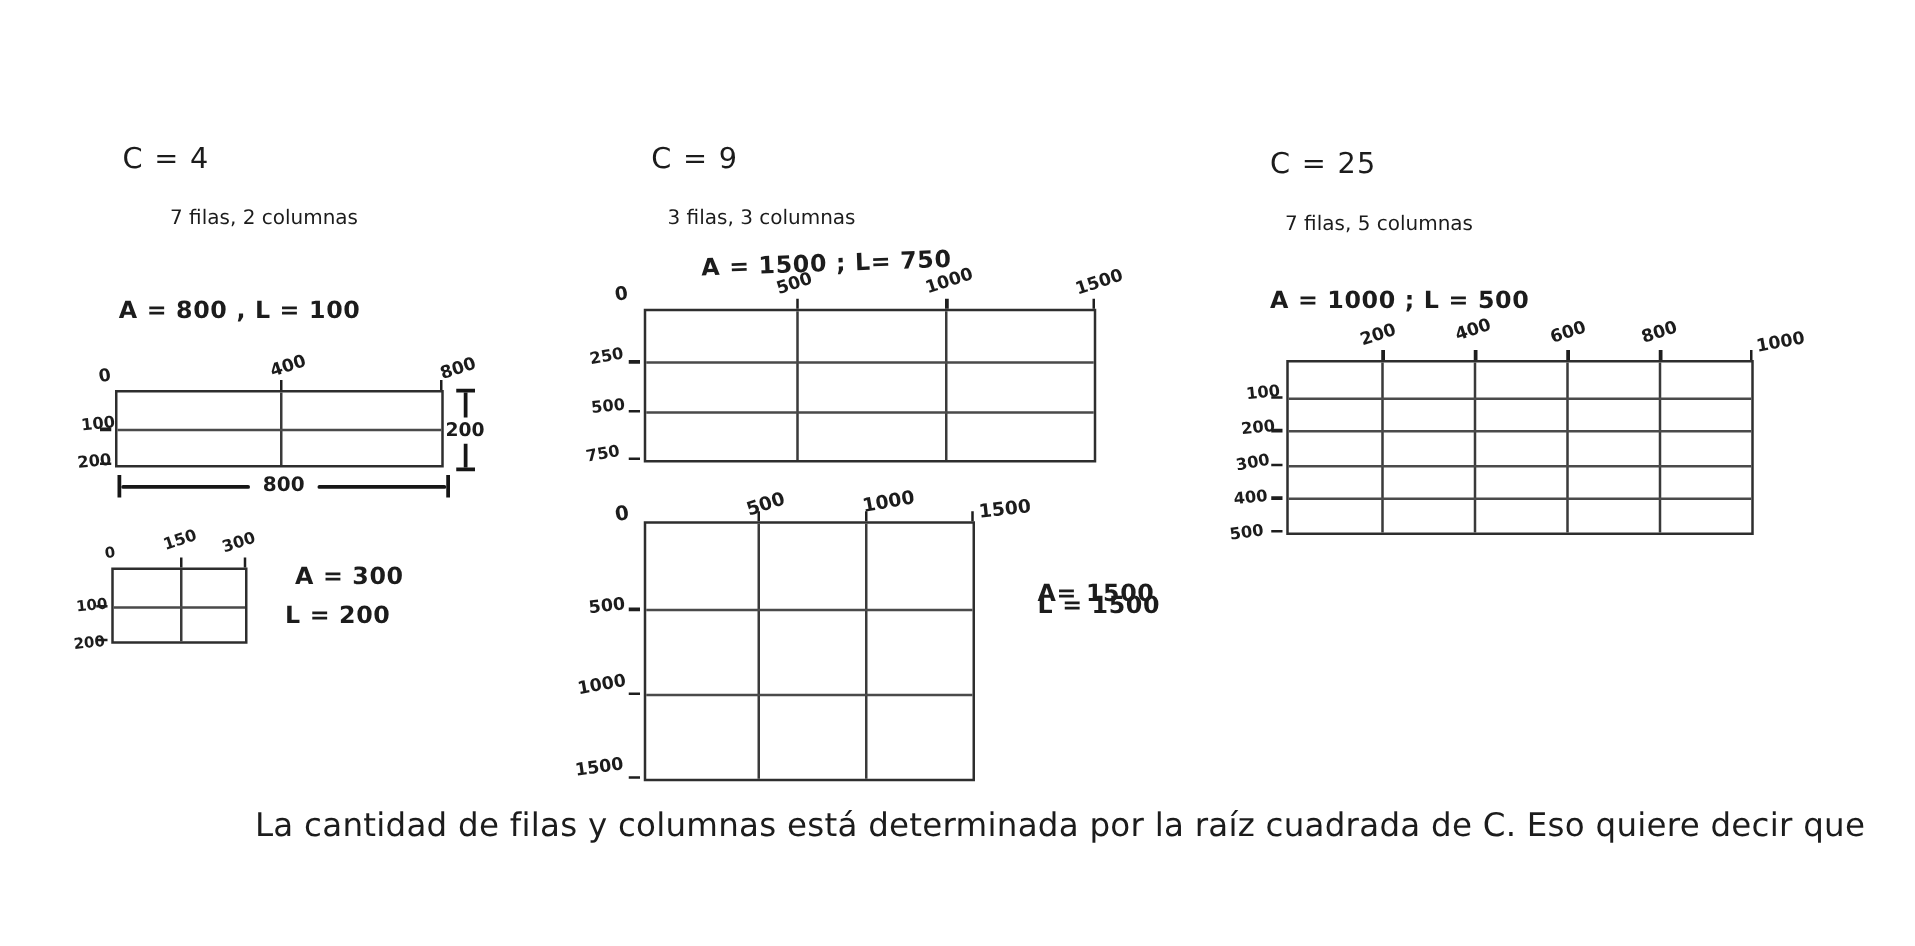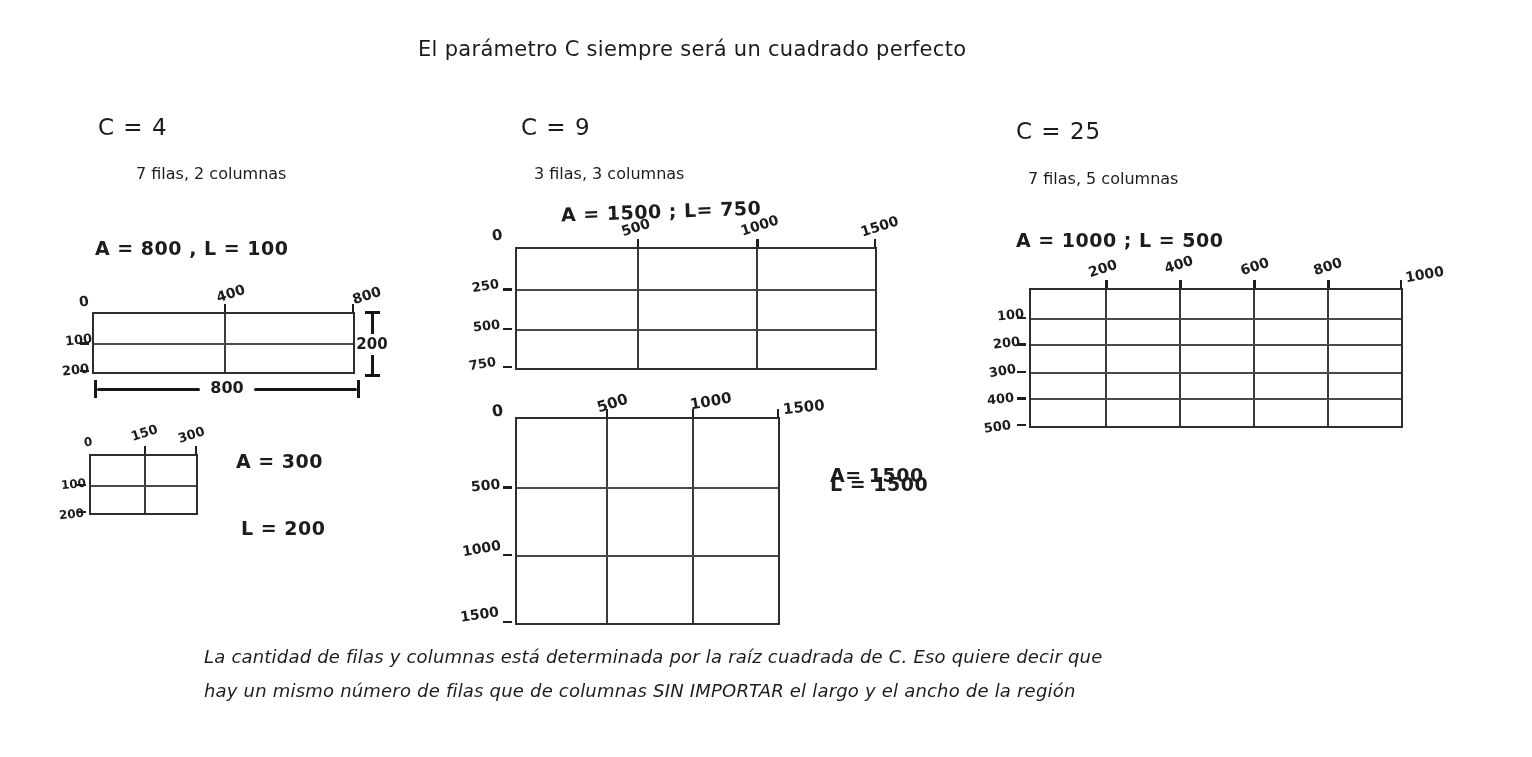--- a/index.html
+++ b/index.html
@@ -6,21 +6,21 @@
   html,body { background:#ffffff; }
   body { font-family:"DejaVu Sans", sans-serif; color:#1c1c1c; }
   #canvas { position:relative; width:1532px; height:757px; background:#fff; overflow:hidden; }
 
   .txt { position:absolute; white-space:nowrap; line-height:1.15; }
   .title { font-size:21px; letter-spacing:.3px; }
   .heading { font-size:23px; letter-spacing:1px; }
   .subtitle { font-size:16px; }
   .dims { font-size:19px; font-weight:bold; letter-spacing:.5px; }
   .side  { font-size:19px; font-weight:bold; letter-spacing:.5px; }
-  .footer { font-size:18px; letter-spacing:.2px;font-style:italic; }
+  .footer { font-size:26px; letter-spacing:.2px; }
 
   .grid { position:absolute; border:2.5px solid #2e2e2e; }
   .vline { position:absolute; top:0; bottom:0; width:2px; background:#3a3a3a; }
   .hline { position:absolute; left:0; right:0; height:2px; background:#4a4a4a; }
   .tmark { position:absolute; width:2.5px; height:8px; background:#1e1e1e; top:-10px; }
   .dash  { position:absolute; width:9px; height:2.5px; background:#1e1e1e; left:-14px; }
 
   .xtick { font-weight:bold; font-size:14px; transform:rotate(-18deg); }
   .ytick { font-weight:bold; font-size:13px; transform:rotate(-6deg); }
 
@@ -32,21 +32,20 @@
   .brace-v { position:absolute; display:flex; flex-direction:column; align-items:center; width:22px; }
   .brace-v .cap { height:3px; width:15px; background:#161616; }
   .brace-v .seg { flex:1; width:3px; background:#161616; }
   .brace-v .blabel { padding:3px 0; font-size:15px; font-weight:bold; line-height:1; }
 </style>
 </head>
 <body>
 
 <div id="canvas">
 
-  <div class="txt title" style="left:418px; top:37px;">El parámetro C siempre será un cuadrado perfecto</div>
 
   <div class="txt heading" style="left:98px; top:114px;">C = 4</div>
   <div class="txt subtitle" style="left:136px; top:165px;">7 filas, 2 columnas</div>
   <div class="txt dims" style="left:95px; top:238px;">A = 800 ,   L = 100</div>
 
   <div class="grid" style="left:92px; top:312px; width:263px; height:62px;">
     <div class="vline" style="left:50%;"></div>
     <div class="hline" style="top:50%;"></div>
     <div class="tmark" style="left:50%;"></div>
     <div class="tmark" style="right:-1px;"></div>
@@ -82,21 +81,21 @@
     <div class="tmark" style="right:-1px;"></div>
     <div class="dash" style="top:calc(50% - 1px);"></div>
     <div class="dash" style="bottom:0;"></div>
   </div>
   <div class="txt xtick" style="left:84px; top:436px; transform:rotate(-8deg); font-size:12px;">0</div>
   <div class="txt xtick" style="left:131px; top:426px; font-size:13px;">150</div>
   <div class="txt xtick" style="left:178px; top:428px; font-size:13px;">300</div>
   <div class="txt ytick" style="left:61px; top:478px; font-size:12px;">100</div>
   <div class="txt ytick" style="left:59px; top:508px; font-size:12px;">200</div>
   <div class="txt side" style="left:236px; top:451px;">A = 300</div>
-  <div class="txt side" style="left:241px; top:482px;margin-top:36px;">L = 200</div>
+  <div class="txt side" style="left:228px; top:482px;">L = 200</div>
 
   <div class="txt heading" style="left:521px; top:114px;">C = 9</div>
   <div class="txt subtitle" style="left:534px; top:165px;">3 filas, 3 columnas</div>
   <div class="txt dims" style="left:561px; top:201px; transform:rotate(-2deg);">A = 1500 ;   L= 750</div>
 
   <div class="grid" style="left:515px; top:247px; width:362px; height:123px;">
     <div class="vline" style="left:33.5%;"></div>
     <div class="vline" style="left:66.8%;"></div>
     <div class="hline" style="top:34%;"></div>
     <div class="hline" style="top:67%;"></div>
@@ -166,15 +165,14 @@
   <div class="txt xtick" style="left:1240px; top:258px;">600</div>
   <div class="txt xtick" style="left:1313px; top:258px;">800</div>
   <div class="txt xtick" style="left:1405px; top:266px; transform:rotate(-10deg);">1000</div>
   <div class="txt ytick" style="left:997px; top:308px;">100</div>
   <div class="txt ytick" style="left:993px; top:336px;">200</div>
   <div class="txt ytick" style="left:989px; top:364px; transform:rotate(-10deg);">300</div>
   <div class="txt ytick" style="left:987px; top:392px;">400</div>
   <div class="txt ytick" style="left:984px; top:420px; transform:rotate(-8deg);">500</div>
 
   <div class="txt footer" style="left:204px; top:647px;">La cantidad de filas y columnas está determinada por la raíz cuadrada de C. Eso quiere decir que</div>
-  <div class="txt footer" style="left:204px; top:681px;">hay un mismo número de filas que de columnas SIN IMPORTAR el largo y el ancho de la región</div>
 
 </div>
 
 </body></html>

